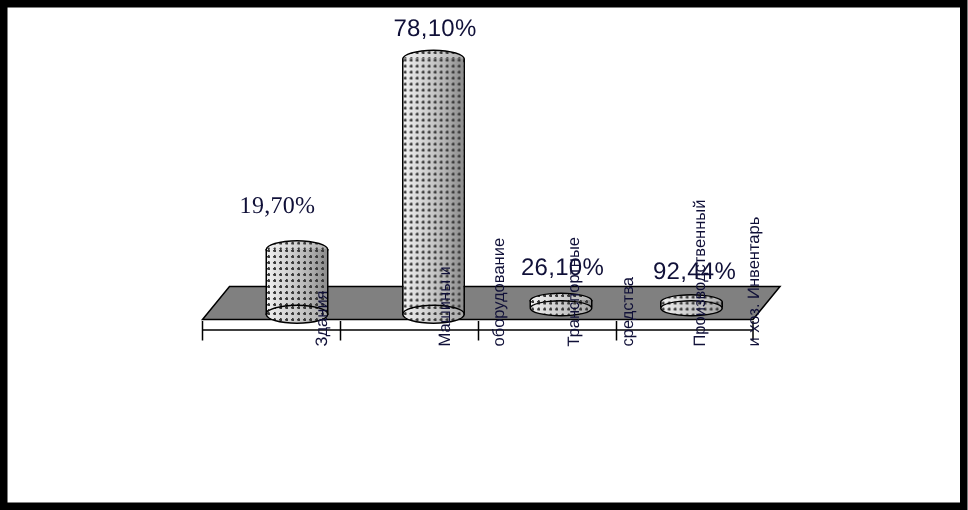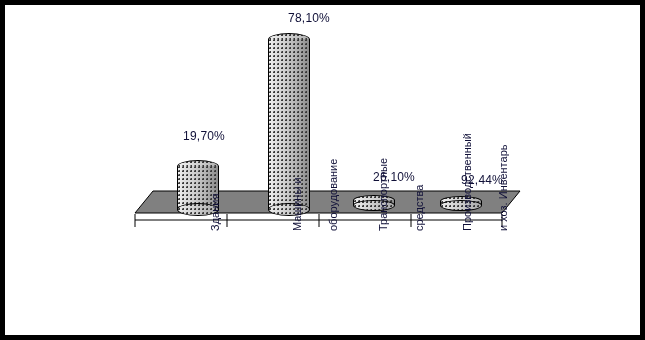--- a/index.html
+++ b/index.html
@@ -41,22 +41,22 @@
     position:absolute;left:0;right:0;bottom:0;
     border:1px solid #000;border-radius:50%;
     box-sizing:border-box;
     background:
       radial-gradient(circle at 1.2px 1.2px, #3a3a3a 0.9px, transparent 1.1px) 0 0/4px 4px,
       linear-gradient(to right,#ededed 0%,#d2d2d2 40%,#a9a9a9 100%);
   }
   
   .vlabel{
     position:absolute;
-    font-size:12px;color:#101038;white-space:nowrap;
-    text-align:right;letter-spacing:0.2px;
+    font-size:16px;color:#101038;white-space:nowrap;
+    text-align:center;letter-spacing:0.2px;
   }
   
   .clabel{
     position:absolute;
     font-size:11px;color:#101038;
     white-space:pre;
     transform-origin:left top;
     transform:rotate(-90deg);
     line-height:12px;
   }
@@ -75,21 +75,21 @@
       <g stroke="#000000" stroke-width="1" fill="none">
         <line x1="130" y1="215" x2="497" y2="215"></line>
         <line x1="130" y1="209" x2="130" y2="222"></line>
         <line x1="222" y1="209" x2="222" y2="222"></line>
         <line x1="314" y1="209" x2="314" y2="222"></line>
         <line x1="406" y1="209" x2="406" y2="222"></line>
         <line x1="497" y1="209" x2="497" y2="222"></line>
       </g>
     </svg>
 
-    <div class="vlabel" style="left:140px;top:124px;width:80px;">19,70%</div>
+    <div class="vlabel" style="left:140px;top:124px;width:80px;font-family:Liberation Serif, serif;">19,70%</div>
     <div class="cyl" style="left:172px;top:155px;width:42px;height:56px;">
       <div class="top" style="height:13px;"></div>
       <div class="body" style="top:6px;height:44px;"></div>
       <div class="bottom" style="height:13px;"></div>
     </div>
 
     <div class="vlabel" style="left:245px;top:6px;width:80px;">78,10%</div>
     <div class="cyl" style="left:263px;top:28px;width:42px;height:183px;">
       <div class="top" style="height:13px;"></div>
       <div class="body" style="top:6px;height:171px;"></div>

